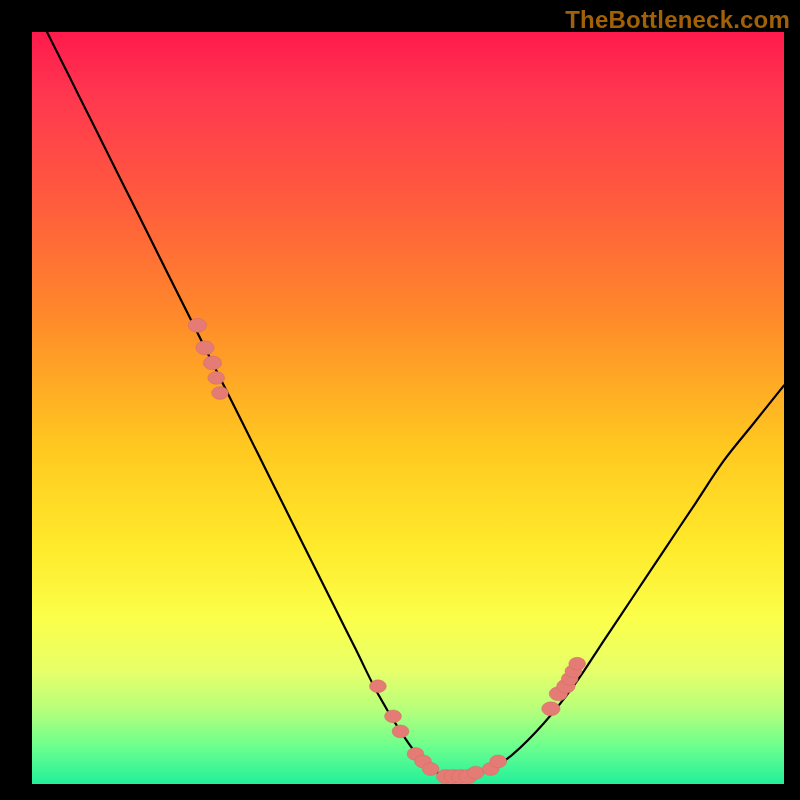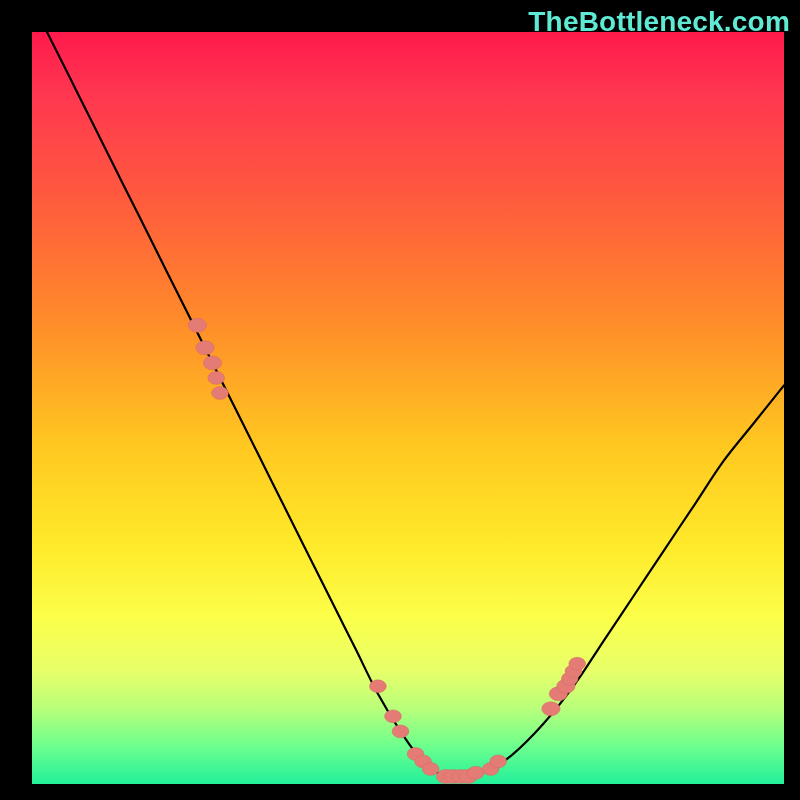--- a/index.html
+++ b/index.html
@@ -33,23 +33,23 @@
       #e7ff6a 85%,
       #b8ff7a 90%,
       #6cff8e 95%,
       #22f09a 100%);
   }
   .watermark {
     position: absolute;
     top: 6px;
     right: 10px;
     font-family: Arial, Helvetica, sans-serif;
-    font-size: 28px;
+    font-size: 24px;
     font-weight: 600;
-    color: #5eead4;
+    color: #a16207;
     letter-spacing: 0.2px;
     user-select: none;
   }
   svg.curve {
     position: absolute;
     left: 0; top: 0;
     width: 752px; height: 752px;
     overflow: visible;
   }
   .marker {

